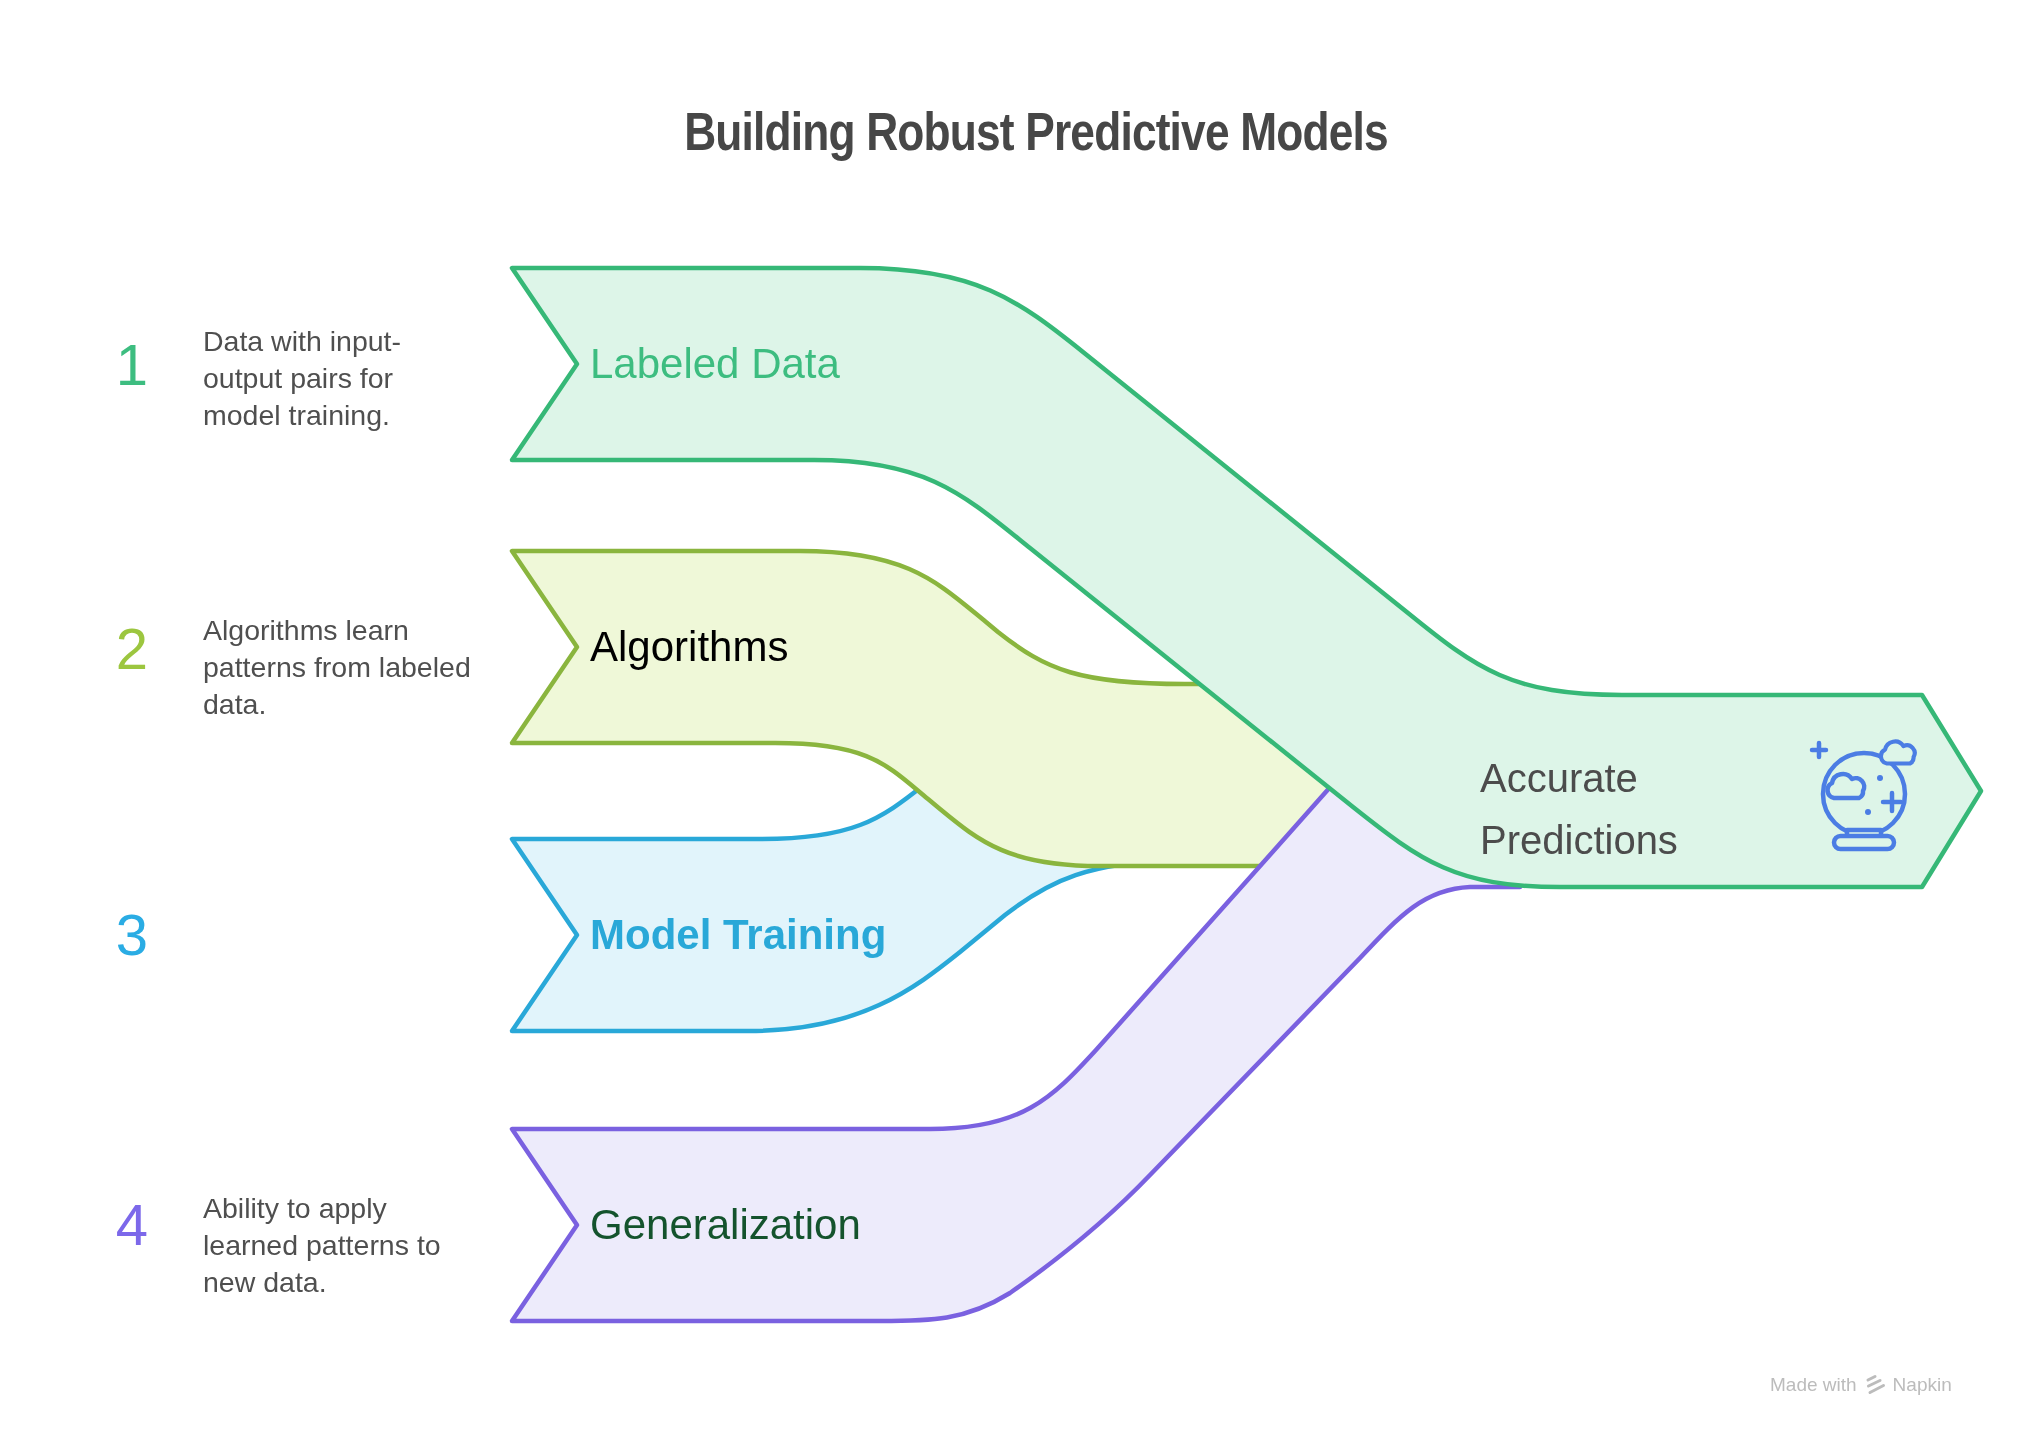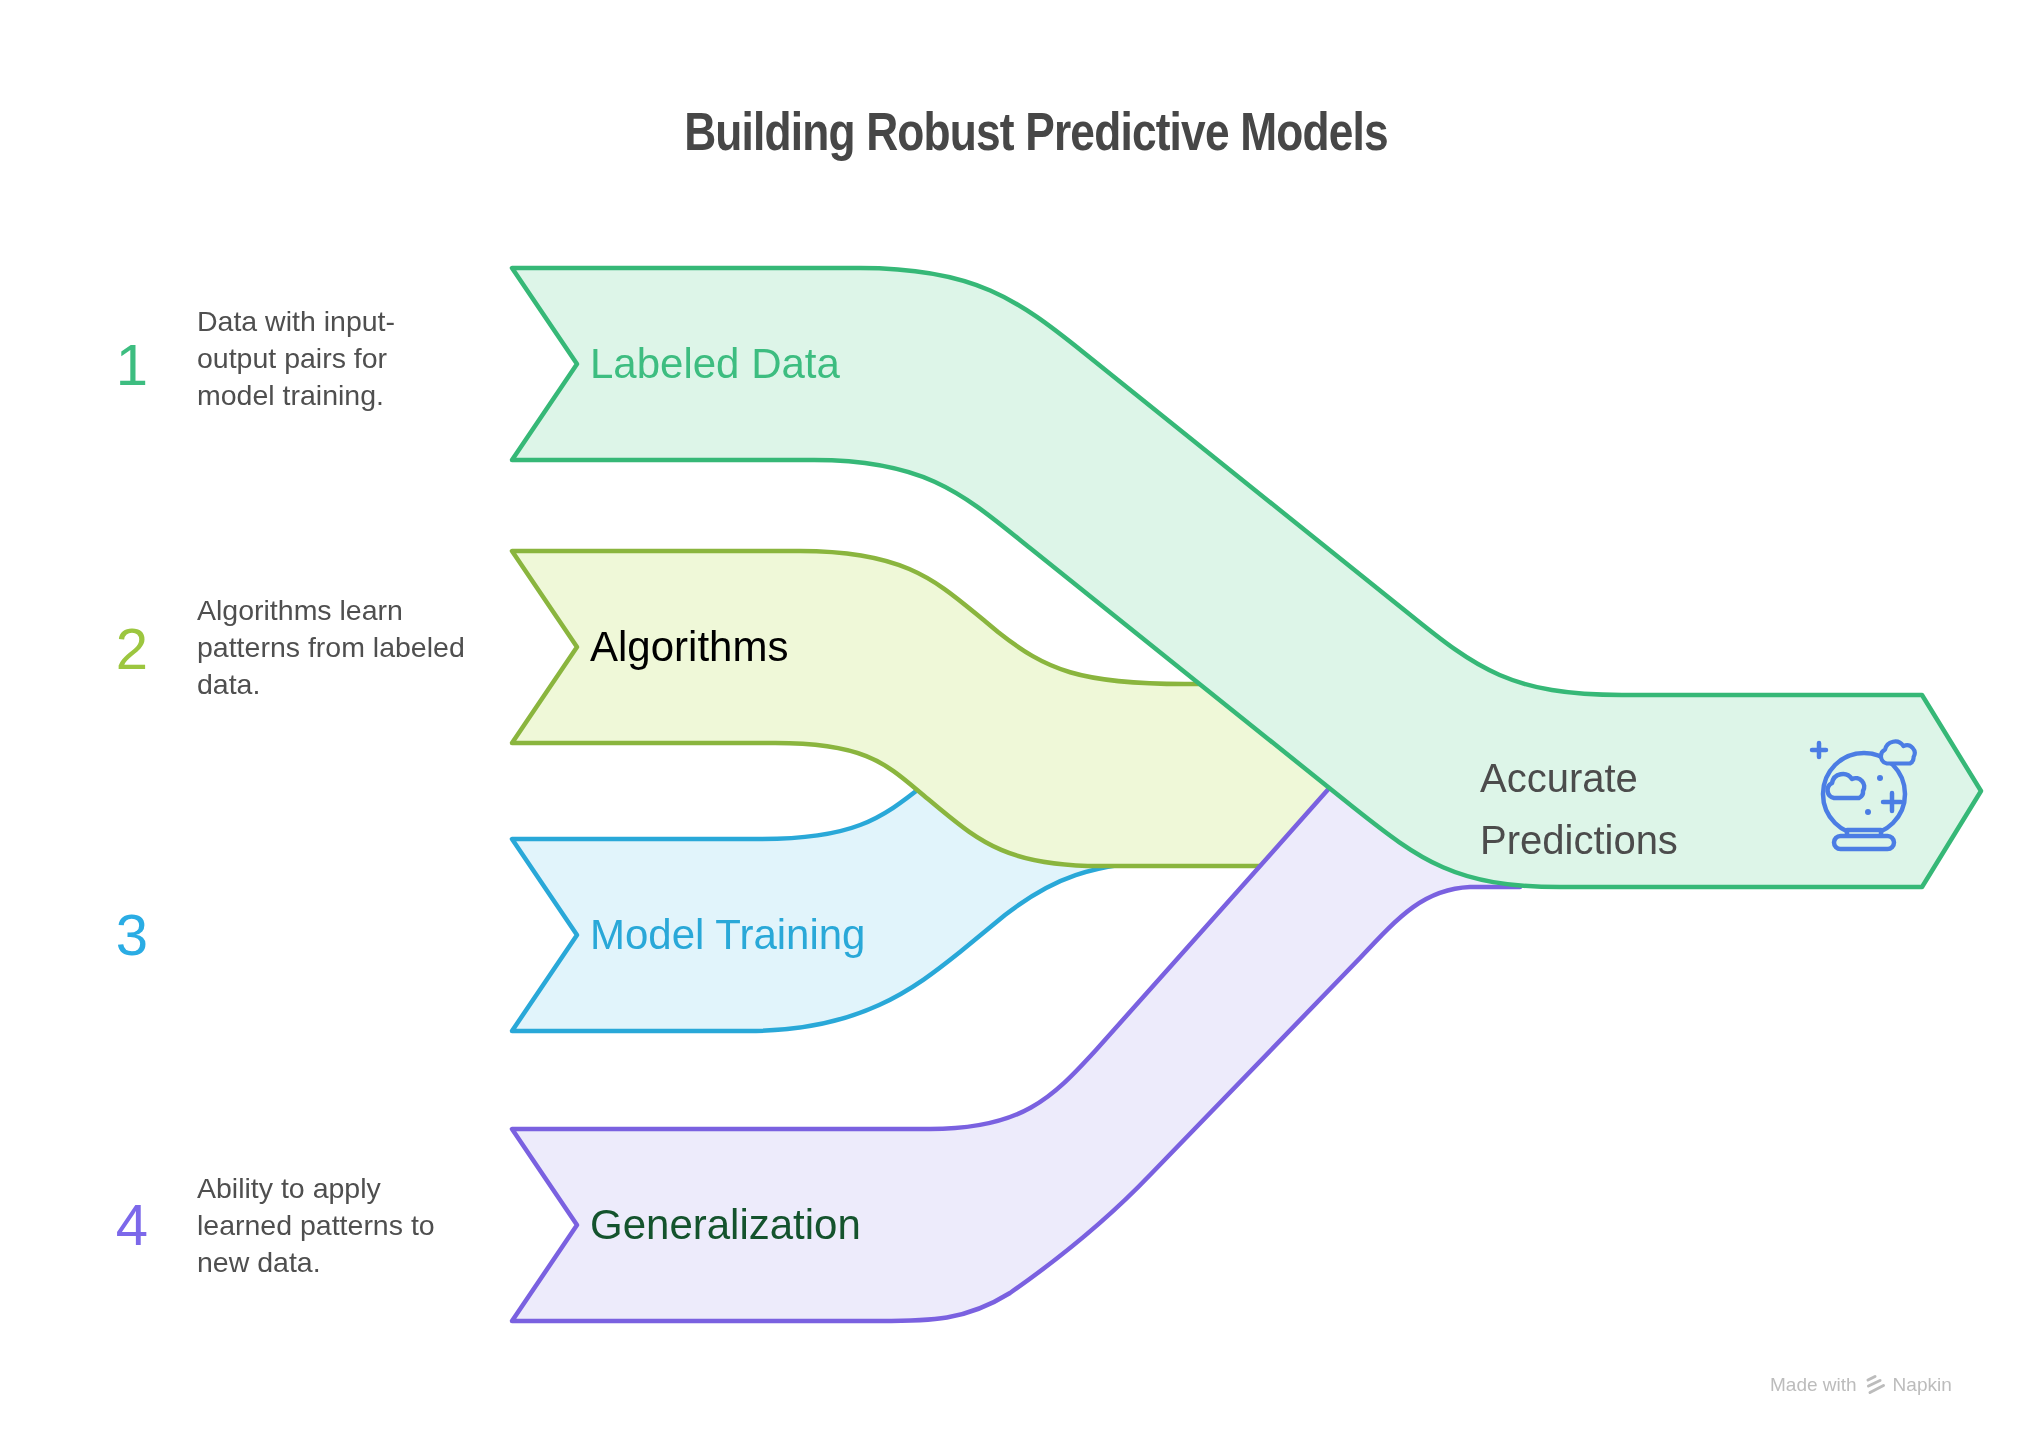--- a/index.html
+++ b/index.html
@@ -21,30 +21,30 @@
   }
   .step-number{
     position:absolute;left:100px;width:64px;text-align:center;
     font-size:58px;font-weight:400;line-height:1;
   }
   .n1{color:#3dbd80;top:336px;}
   .n2{color:#9cc63f;top:620px;}
   .n3{color:#2aace4;top:906px;}
   .n4{color:#7c68ea;top:1196px;}
   .step-desc{
-    position:absolute;left:197px;width:268px;
-    font-size:28.5px;line-height:37px;color:#4f4f4f;
+    position:absolute;left:203px;width:268px;
+    font-size:28.5px;line-height:37px;color:#4f4f4f;margin-top:20px;
   }
   .d1{top:303px;} .d2{top:592px;} .d3{top:862px;} .d4{top:1170px;}
   .chev-label{
     position:absolute;left:590px;font-size:42px;line-height:1;white-space:nowrap;
   }
   .l1{top:343px;color:#3dbd80;}
   .l2{top:626px;color:#000000;}
-  .l3{top:914px;color:#29a8d8;}
+  .l3{top:914px;color:#29a8d8;font-weight:bold;}
   .l4{top:1204px;color:#14532d;}
   .result-label{
     position:absolute;left:1480px;top:747px;width:320px;text-align:left;
     font-size:40px;line-height:62px;color:#4c4c4c;
   }
   .result-icon{position:absolute;left:1806px;top:736px;}
   .watermark{
     position:absolute;left:1770px;top:1370px;height:30px;display:flex;align-items:center;gap:7px;
     font-size:19px;color:#bcbcbc;white-space:nowrap;
   }

